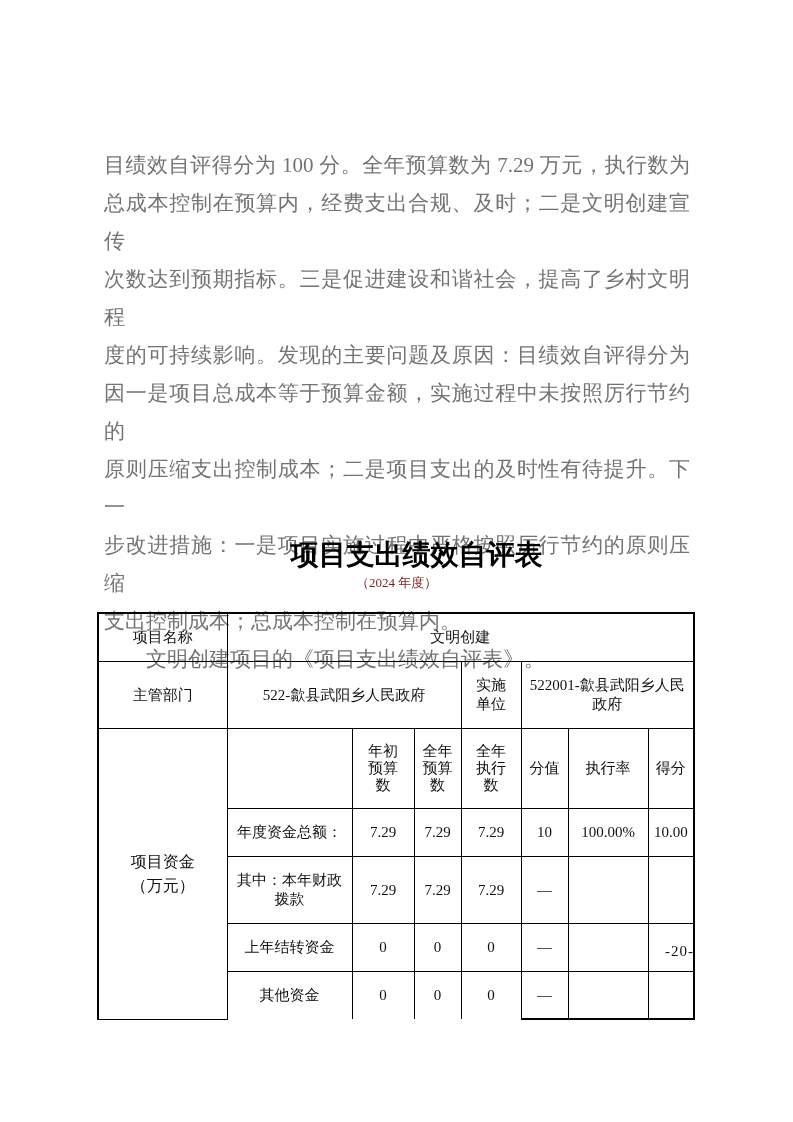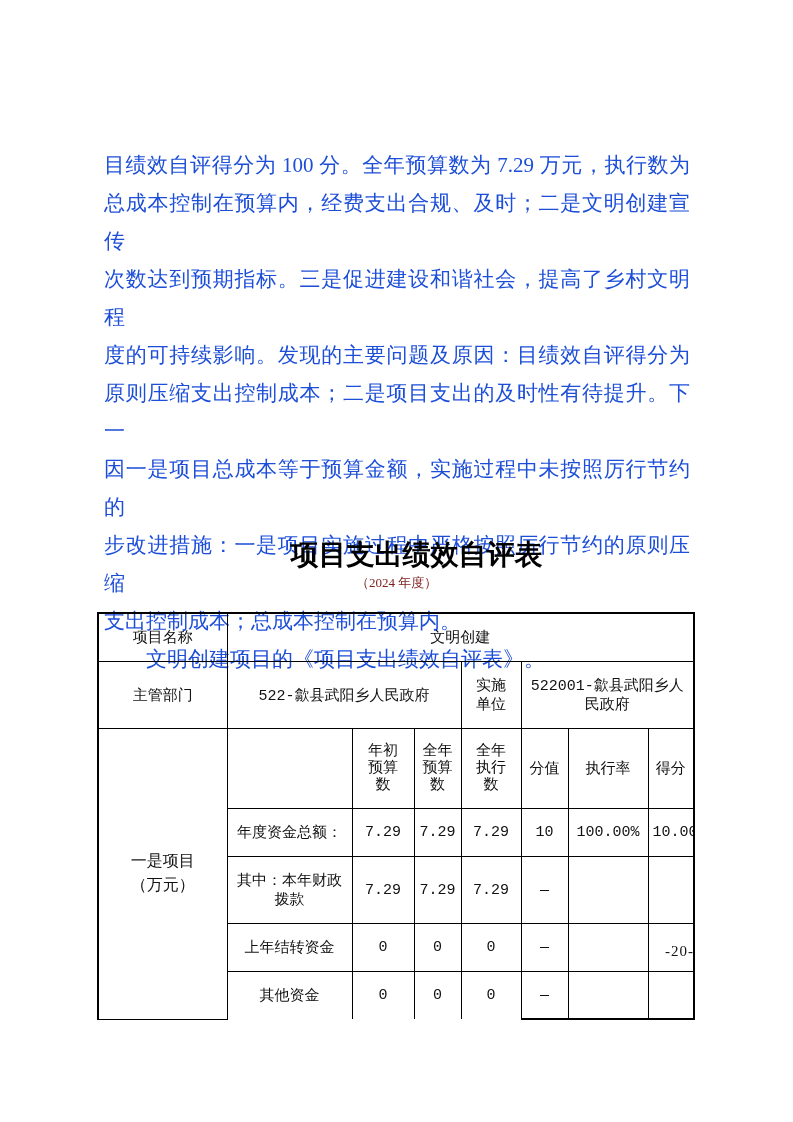--- a/index.html
+++ b/index.html
@@ -9,21 +9,21 @@
     background:#ffffff;
     color:#000;
     font-family:"Liberation Serif","DejaVu Serif",serif;
     overflow:hidden;
   }
   
   .text-block {
     position:absolute;
     top:146px; left:104px; width:586px;
     font-size:21px; line-height:38px;
-    color:#1d4ed8;
+    color:#737373;
   }
   .text-block .jl { text-align:justify; text-align-last:justify; }
   .text-block .plain { text-align:left; }
   .text-block .indent { padding-left:42px; }
 
   
   .doc-title {
     position:absolute; top:538px; left:0; width:100%;
     text-align:center; text-indent:40px;
     font-family:"Liberation Sans","DejaVu Sans",sans-serif;
@@ -40,21 +40,20 @@
     width:596px;
     border-collapse:collapse; table-layout:fixed;
     font-size:15px; color:#111;
     border:2px solid #000; border-bottom:none;
   }
   table.selfeval td {
     border:1px solid #000;
     text-align:center; vertical-align:middle;
     padding:14px 4px;
     overflow:hidden;
-    font-family:Liberation Mono, monospace;
   }
   table.selfeval tr.r1 { height:46px; }
   table.selfeval tr.r2 { height:49px; }
   table.selfeval tr.r3 { height:61px; }
   table.selfeval tr.r4 { height:45px; }
   table.selfeval tr.r5 { height:56px; }
   table.selfeval tr.r6 { height:48px; }
   table.selfeval tr.r7 { height:31px; }
   td.left { text-align:left; padding-left:7px; }
   td.pre  { white-space:pre-line; }
@@ -71,22 +70,22 @@
 </head>
 <body>
 
 <div class="page">
 
   <div class="text-block">
     <div class="jl">目绩效自评得分为 100 分。全年预算数为 7.29 万元，执行数为</div>
     <div class="jl">总成本控制在预算内，经费支出合规、及时；二是文明创建宣传</div>
     <div class="jl">次数达到预期指标。三是促进建设和谐社会，提高了乡村文明程</div>
     <div class="jl">度的可持续影响。发现的主要问题及原因：目绩效自评得分为</div>
+    <div class="jl">因一是项目总成本等于预算金额，实施过程中未按照厉行节约的</div>
     <div class="jl">原则压缩支出控制成本；二是项目支出的及时性有待提升。下一</div>
-    <div class="jl">因一是项目总成本等于预算金额，实施过程中未按照厉行节约的</div>
     <div class="jl">步改进措施：一是项目实施过程中严格按照厉行节约的原则压缩</div>
     <div class="plain">支出控制成本；总成本控制在预算内。</div>
     <div class="plain indent">文明创建项目的《项目支出绩效自评表》。</div>
   </div>
 
   <div class="doc-title">项目支出绩效自评表</div>
   <div class="doc-subtitle">（2024 年度）</div>
 
   <table class="selfeval">
     <colgroup>
@@ -105,21 +104,21 @@
       <td colspan="7">文明创建</td>
     </tr>
     <tr class="r2">
       <td>主管部门</td>
       <td colspan="3">522-歙县武阳乡人民政府</td>
       <td class="pre">实施
 单位</td>
       <td colspan="3">522001-歙县武阳乡人民政府</td>
     </tr>
     <tr class="r3">
-      <td rowspan="5" class="vlabel">一是项目
+      <td rowspan="5" class="vlabel">项目资金
 （万元）</td>
       <td></td>
       <td class="hdr3">年初
 预算
 数</td>
       <td class="hdr3">全年
 预算
 数</td>
       <td class="hdr3">全年
 执行

